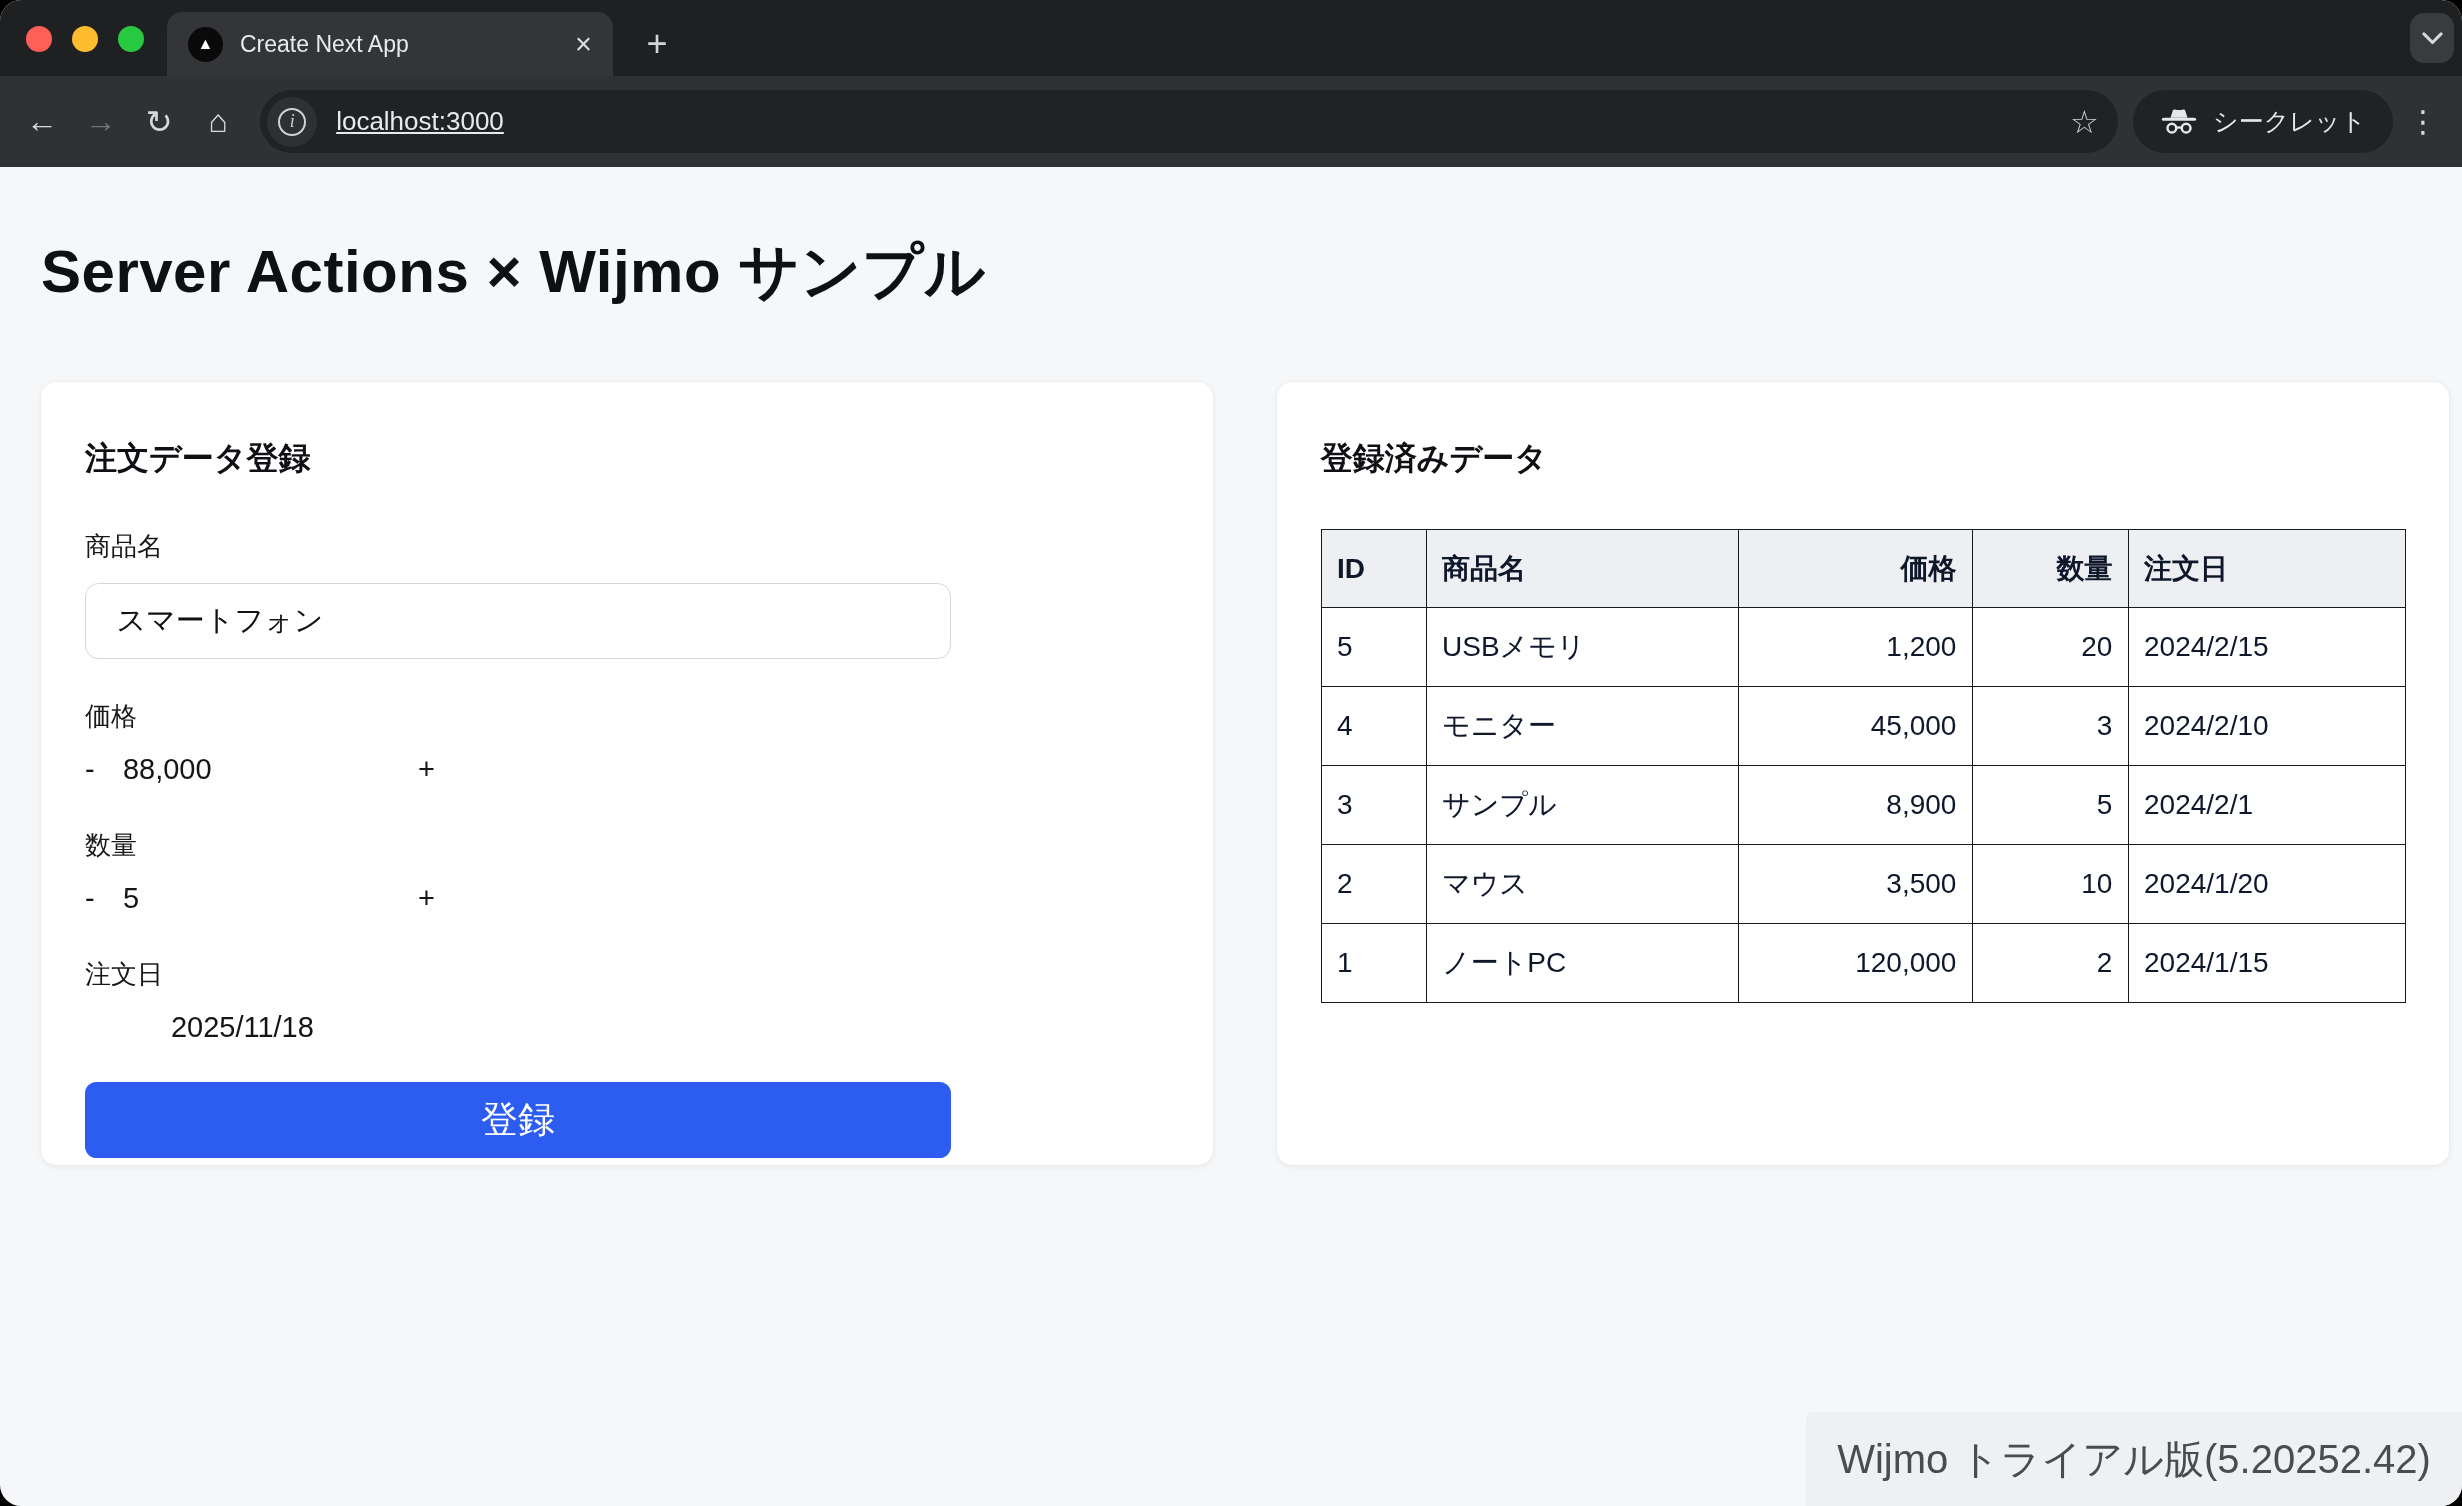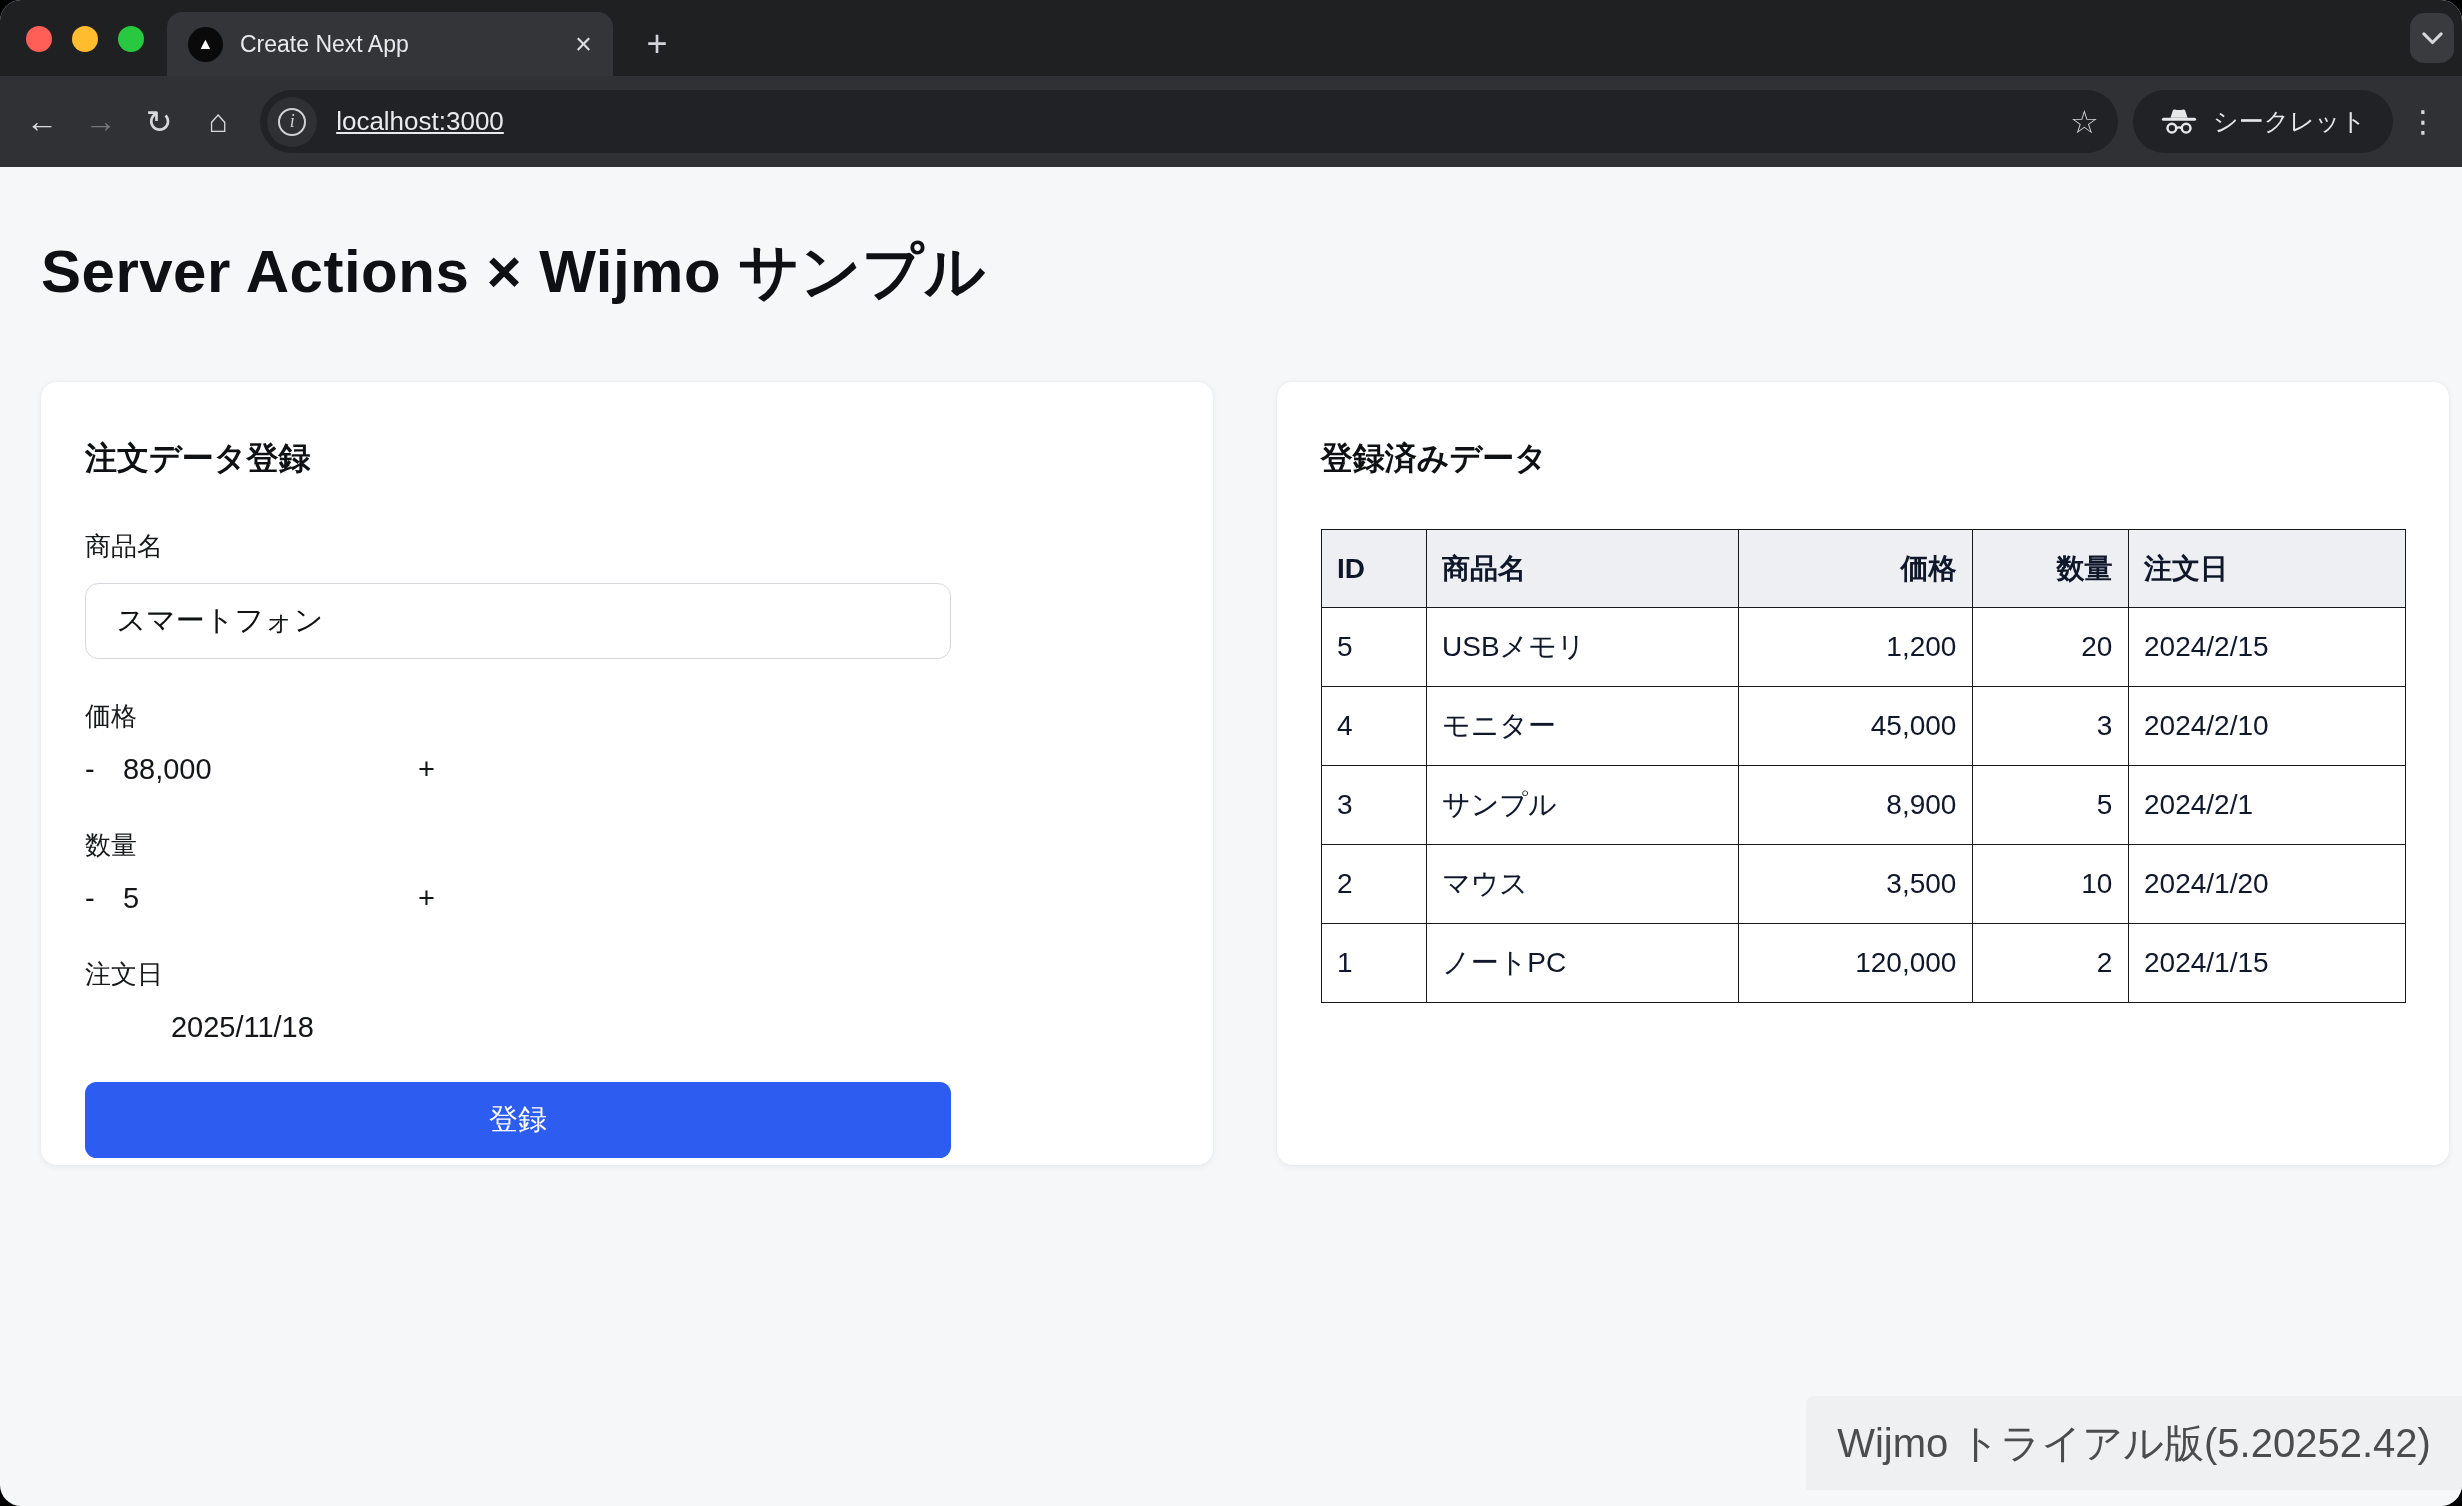--- a/index.html
+++ b/index.html
@@ -40,31 +40,31 @@
   .card-title { font-size:32px; font-weight:700; color:#0e1013; margin:13.4px 0 48px 1.9px; }
 
   .form { width:866px; margin-left:1.9px; }
   .field-label { font-size:26px; color:#17181a; margin-bottom:19px; }
   .text-input { width:866px; height:76px; border:1.9px solid #d4d7dc; border-radius:13.4px; background:#fff; font-size:29px; color:#101113; padding:0 30.5px; display:flex; align-items:center; margin-bottom:40px; font-family:inherit; }
   .stepper { width:350px; display:flex; align-items:center; margin:1.9px 0 42px 0; font-size:29px; color:#141518; }
   .stepper .sign { width:38px; }
   .stepper .sign.plus { text-align:right; }
   .stepper .value { flex:1; text-align:left; }
   .date-value { font-size:29px; color:#141518; padding-left:86px; margin:1.9px 0 38px 0; }
-  .submit-btn { width:866px; height:76px; border:none; border-radius:11.5px; background:#2c5cf0; color:#fff; font-size:29px; display:flex; align-items:center; justify-content:center; cursor:pointer; font-family:inherit; }
+  .submit-btn { width:866px; height:76px; border:none; border-radius:11.5px; background:#2c5cf0; color:#fff; font-size:37px; display:flex; align-items:center; justify-content:center; cursor:pointer; font-family:inherit; }
 
   table.grid { border-collapse:collapse; width:1083px; table-layout:fixed; margin-left:1.9px; }
   table.grid col.c0 { width:105px; } table.grid col.c1 { width:312px; }
   table.grid col.c2 { width:234px; } table.grid col.c3 { width:156px; }
   table.grid col.c4 { width:277px; }
   table.grid th, table.grid td { border:1.9px solid #18191b; font-size:28px; color:#0f172a; padding:0 15.3px; overflow:hidden; white-space:nowrap; }
   table.grid th { height:78px; background:#edeff2; font-weight:700; text-align:left; }
   table.grid td { height:79px; background:#fff; font-weight:400; text-align:left; }
   table.grid .num { text-align:right; }
-  .wijmo-banner { position:absolute; right:0; bottom:16px; width:656px; height:94px; background:#eef0f1; border-top-left-radius:7.6px; display:flex; align-items:center; justify-content:center; }
+  .wijmo-banner { position:absolute; right:0; bottom:0; width:656px; height:94px; background:#eef0f1; border-top-left-radius:7.6px; display:flex; align-items:center; justify-content:center; }
   .wijmo-banner span { font-size:40px; color:#4b4c4e; white-space:nowrap; }
 </style>
 </head>
 <body>
 
 <div class="window">
 
   <div class="tabstrip">
     <div class="traffic">
       <div class="light red"></div>

